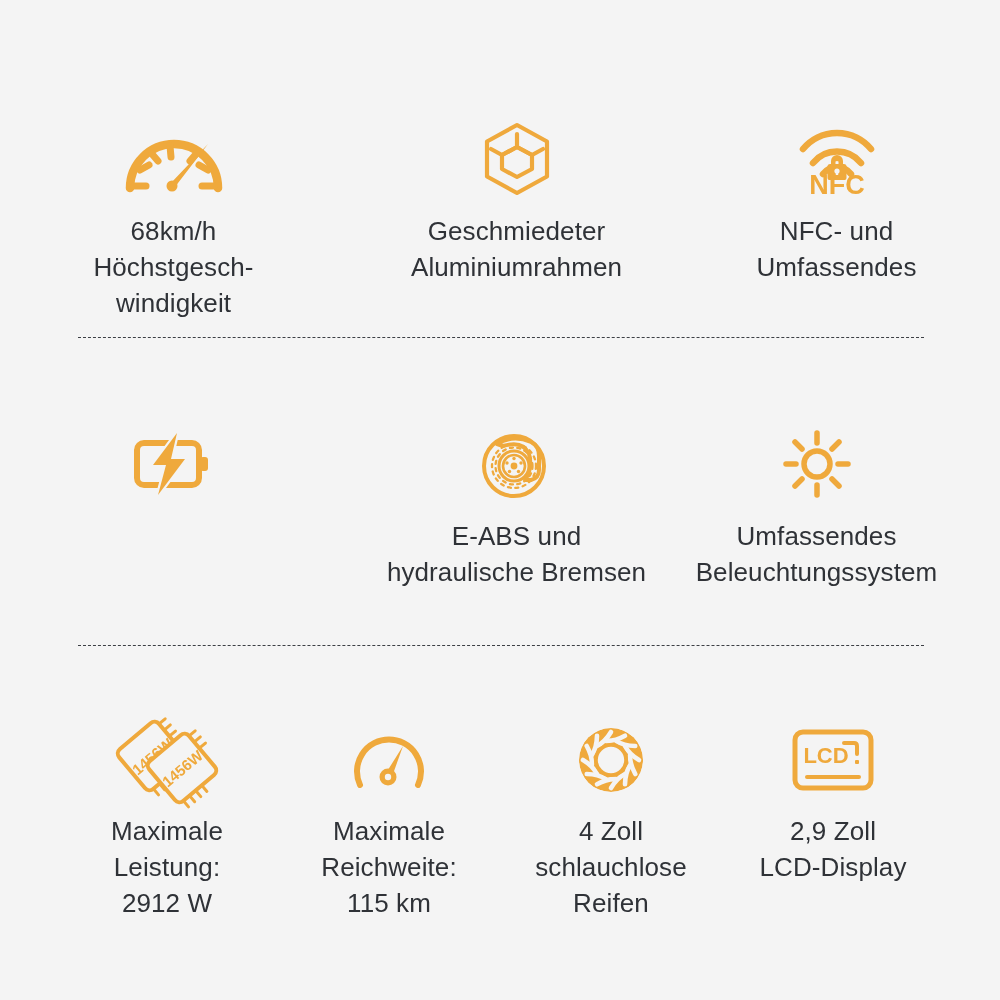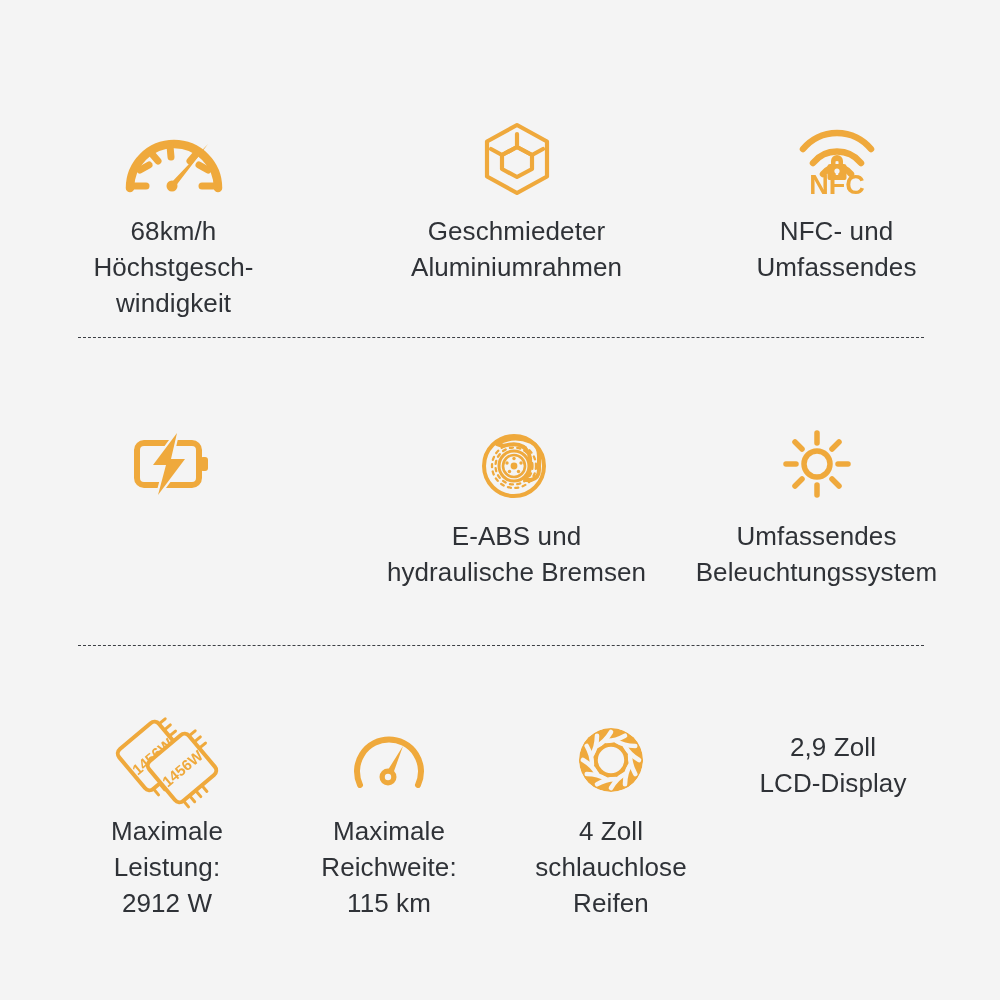--- a/index.html
+++ b/index.html
@@ -292,18 +292,27 @@
           <circle cx="36" cy="36" r="32" fill="#efa93c" mask="url(#tread-mask)"></circle>
           <circle cx="36" cy="36" r="15" fill="none" stroke="#efa93c" stroke-width="3.6"></circle>
         </svg>
       </div>
       <div class="caption">4 Zoll
 schlauchlose
 Reifen</div>
     </div>
 
     <div class="cell c4">
+      <div class="icon-wrap">
+        <svg width="82" height="62" viewBox="0 0 82 62">
+          <rect x="3" y="3" width="76" height="56" rx="8" fill="none" stroke="#efa93c" stroke-width="5"></rect>
+          <text x="34" y="34" text-anchor="middle" font-family="Liberation Sans, sans-serif" font-size="22" font-weight="bold" fill="#efa93c">LCD</text>
+          <path d="M52 14 L62 14 Q65 14 65 17 L65 25" fill="none" stroke="#efa93c" stroke-width="4" stroke-linecap="round"></path>
+          <rect x="63" y="31" width="4" height="4" rx="1" fill="#efa93c"></rect>
+          <line x1="15" y1="48" x2="67" y2="48" stroke="#efa93c" stroke-width="4" stroke-linecap="round"></line>
+        </svg>
+      </div>
       <div class="caption">2,9 Zoll
 LCD-Display</div>
     </div>
   </div>
 
 </div>
 
 </body></html>

